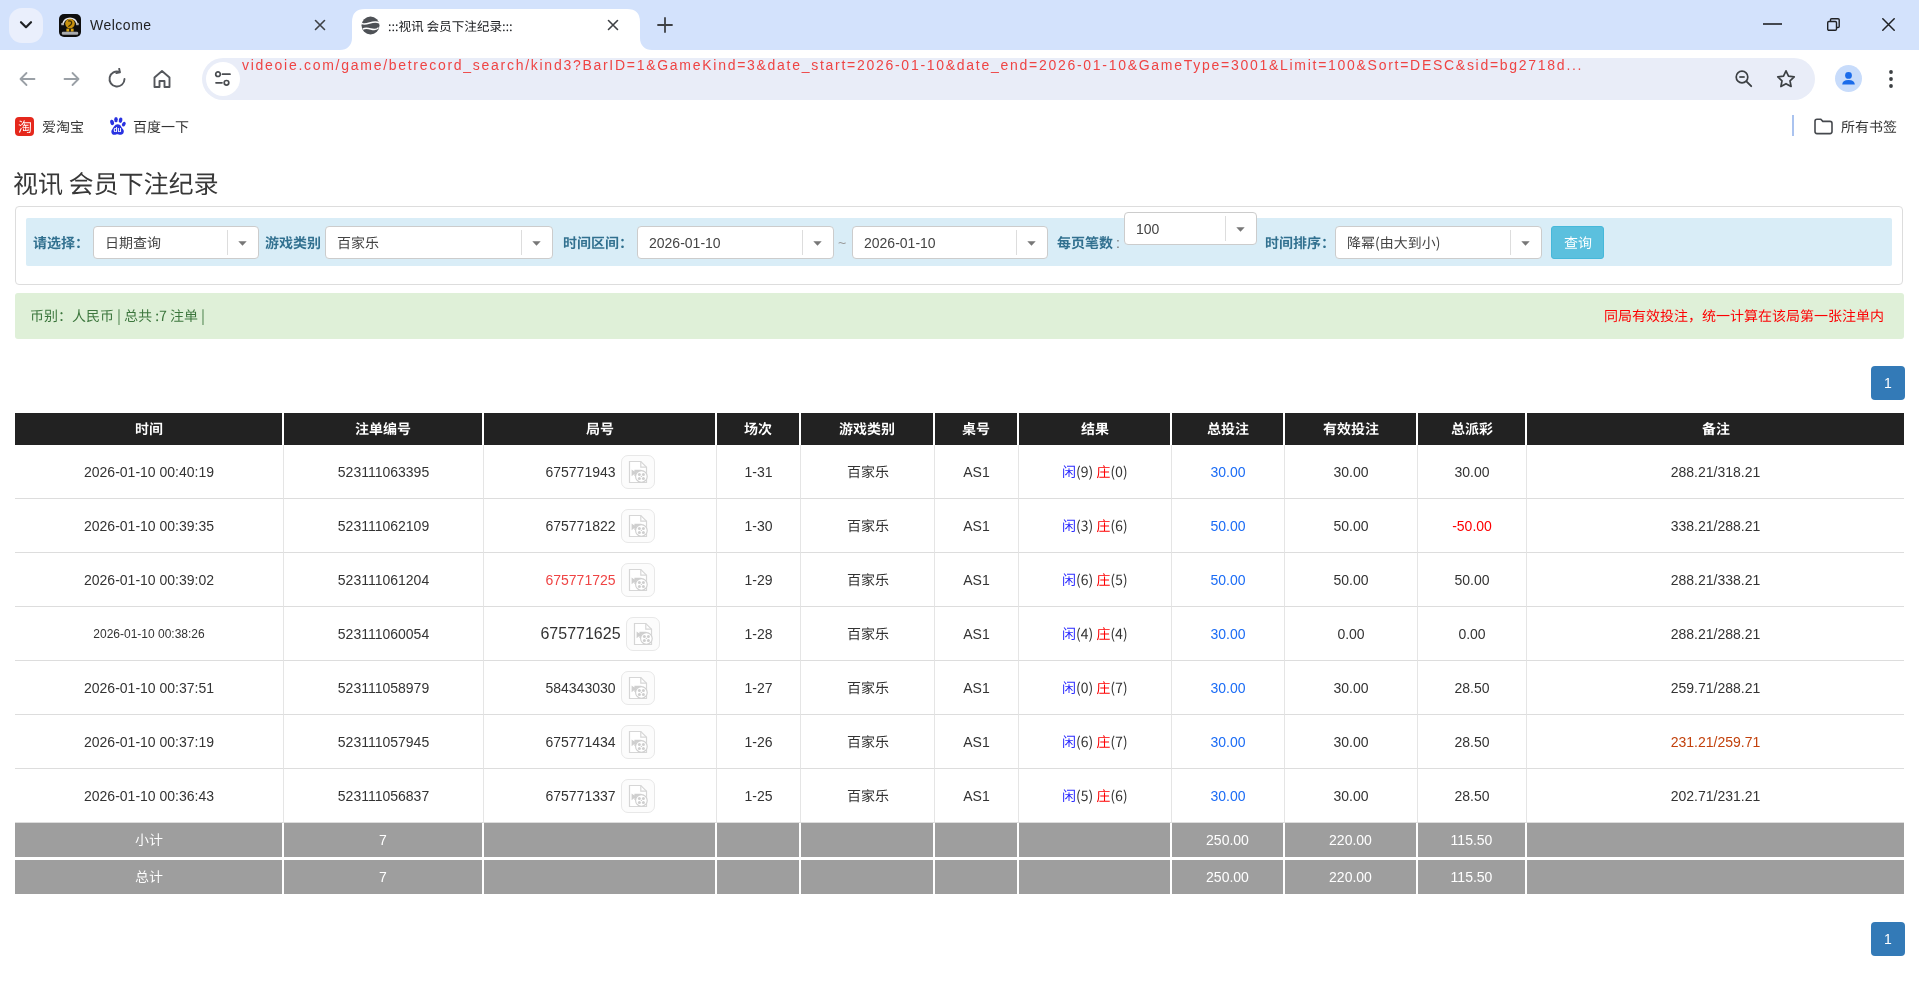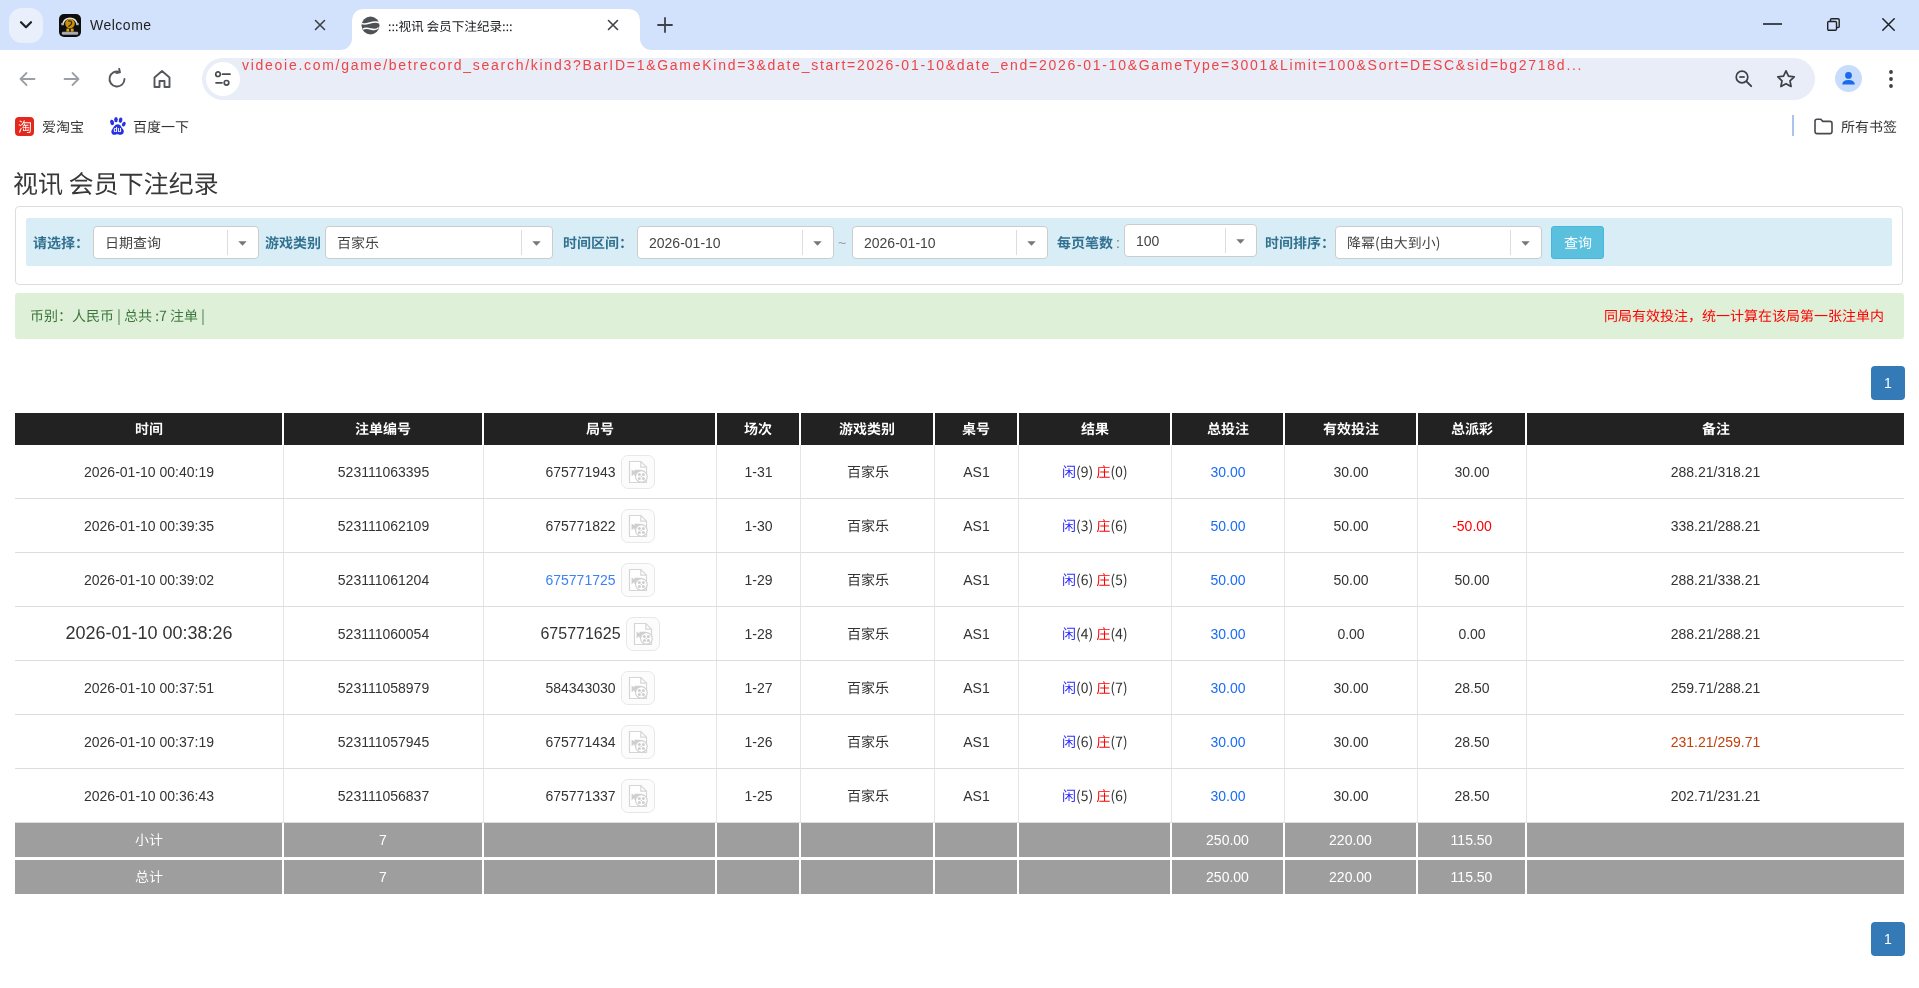--- a/index.html
+++ b/index.html
@@ -339,21 +339,21 @@
   </div>
 <div style="position:absolute;left:1057px;top:226px;height:33px;display:flex;align-items:center">
     <svg class="tx" style="width:56px;height:18px;" viewBox="0 0 56 18">
       <use href="#b_uni6BCF" transform="translate(0.0,14.0) scale(0.01400,-0.01400)" fill="#31708f"></use>
       <use href="#b_uni2EDA" transform="translate(14.0,14.0) scale(0.01400,-0.01400)" fill="#31708f"></use>
       <use href="#b_uni7B14" transform="translate(28.0,14.0) scale(0.01400,-0.01400)" fill="#31708f"></use>
       <use href="#b_uni6570" transform="translate(42.0,14.0) scale(0.01400,-0.01400)" fill="#31708f"></use>
     </svg>
   </div>
 <div style="position:absolute;left:1116px;top:226px;height:33px;display:flex;align-items:center;font-size:14px;color:#777">:</div>
-<div style="position:absolute;left:1124px;top:224px;width:133px;height:33px">
+<div style="position:absolute;left:1124px;top:212px;width:133px;height:33px">
     <div style="position:absolute;left:0;top:0;width:133px;height:33px;background:#fff;border:1px solid #ccc;border-radius:4px"></div>
     <div style="position:absolute;left:12px;top:0;height:33px;display:flex;align-items:center;font-size:14px;color:#444">100</div>
     <div style="position:absolute;right:31px;top:4px;height:25px;width:1px;background:#ddd"></div>
     <svg style="position:absolute;right:12px;top:15px" width="9" height="5" viewBox="0 0 9 5">
       <path d="M0.3 0.3 L4.5 4.7 L8.7 0.3 Z" fill="#777"></path>
     </svg>
   </div>
 <div style="position:absolute;left:1265px;top:226px;height:33px;display:flex;align-items:center">
     <svg class="tx" style="width:70px;height:18px;" viewBox="0 0 70 18">
       <use href="#b_uni65F6" transform="translate(0.0,14.0) scale(0.01400,-0.01400)" fill="#31708f"></use>
@@ -592,21 +592,21 @@
         <td style="border-bottom:1px solid #ddd;border-right:1px solid #e5e5e5;text-align:center;vertical-align:middle;font-size:14px;color:#1b6cf5">50.00</td>
         <td style="border-bottom:1px solid #ddd;border-right:1px solid #e5e5e5;text-align:center;vertical-align:middle;font-size:14px;color:#333">50.00</td>
         <td style="border-bottom:1px solid #ddd;border-right:1px solid #e5e5e5;text-align:center;vertical-align:middle;font-size:14px;color:#fd0002">-50.00</td>
         <td style="border-bottom:1px solid #ddd;text-align:center;vertical-align:middle;font-size:14px;color:#333">338.21/288.21</td>
       </tr>
       <tr style="height:54px">
         <td style="border-bottom:1px solid #ddd;border-right:1px solid #e5e5e5;text-align:center;vertical-align:middle;font-size:14px;color:#333">2026-01-10 00:39:02</td>
         <td style="border-bottom:1px solid #ddd;border-right:1px solid #e5e5e5;text-align:center;vertical-align:middle;font-size:14px;color:#333">523111061204</td>
         <td style="border-bottom:1px solid #ddd;border-right:1px solid #e5e5e5;text-align:center;vertical-align:middle;font-size:14px;">
           <div style="display:flex;align-items:center;justify-content:center;gap:5px">
-            <span style="color:#3b82f6">675771725</span>
+            <span style="color:#ef4444">675771725</span>
             <span style="display:inline-block;width:34px;height:34px;background:#fcfcfc;border:1px solid #e8e8e8;border-radius:7px;padding:4px">
               <svg width="24" height="24" viewBox="0 0 24 24" style="display:block">
 <path d="M3.5 1.5 H14.8 L20.5 7.2 V22.5 H3.5 Z" fill="#fff" stroke="#d6d6d6" stroke-width="1.2"></path>
 <path d="M14.8 1.5 V7.2 H20.5" fill="none" stroke="#d6d6d6" stroke-width="1.2"></path>
 <path d="M5.6 9.4 L8.4 11.5 V9.7 H15.4 V15.9 H8.4 V14.1 L5.6 16.2 Z" fill="#cfcfcf"></path>
 <circle cx="15.4" cy="16.4" r="5.8" fill="#fff" stroke="#cfcfcf" stroke-width="1.1"></circle>
 <circle cx="13.4" cy="14.4" r="1.5" fill="#cfcfcf"></circle>
                 <circle cx="17.4" cy="14.4" r="1.5" fill="#cfcfcf"></circle>
 <circle cx="13.4" cy="18.4" r="1.5" fill="#cfcfcf"></circle>
                 <circle cx="17.4" cy="18.4" r="1.5" fill="#cfcfcf"></circle>
@@ -632,21 +632,21 @@
             <use href="#r_parenleft" transform="translate(48.4,14.0) scale(0.01400,-0.01400)" fill="#333"></use>
             <use href="#r_five" transform="translate(53.1,14.0) scale(0.01400,-0.01400)" fill="#333"></use>
             <use href="#r_parenright" transform="translate(60.9,14.0) scale(0.01400,-0.01400)" fill="#333"></use>
           </svg></td>
         <td style="border-bottom:1px solid #ddd;border-right:1px solid #e5e5e5;text-align:center;vertical-align:middle;font-size:14px;color:#1b6cf5">50.00</td>
         <td style="border-bottom:1px solid #ddd;border-right:1px solid #e5e5e5;text-align:center;vertical-align:middle;font-size:14px;color:#333">50.00</td>
         <td style="border-bottom:1px solid #ddd;border-right:1px solid #e5e5e5;text-align:center;vertical-align:middle;font-size:14px;color:#333">50.00</td>
         <td style="border-bottom:1px solid #ddd;text-align:center;vertical-align:middle;font-size:14px;color:#333">288.21/338.21</td>
       </tr>
       <tr style="height:54px">
-        <td style="border-bottom:1px solid #ddd;border-right:1px solid #e5e5e5;text-align:center;vertical-align:middle;font-size:18px;color:#333">2026-01-10 00:38:26</td>
+        <td style="border-bottom:1px solid #ddd;border-right:1px solid #e5e5e5;text-align:center;vertical-align:middle;font-size:12px;color:#333">2026-01-10 00:38:26</td>
         <td style="border-bottom:1px solid #ddd;border-right:1px solid #e5e5e5;text-align:center;vertical-align:middle;font-size:14px;color:#333">523111060054</td>
         <td style="border-bottom:1px solid #ddd;border-right:1px solid #e5e5e5;text-align:center;vertical-align:middle;font-size:16px;">
           <div style="display:flex;align-items:center;justify-content:center;gap:5px">
             <span style="color:#333">675771625</span>
             <span style="display:inline-block;width:34px;height:34px;background:#fcfcfc;border:1px solid #e8e8e8;border-radius:7px;padding:4px">
               <svg width="24" height="24" viewBox="0 0 24 24" style="display:block">
 <path d="M3.5 1.5 H14.8 L20.5 7.2 V22.5 H3.5 Z" fill="#fff" stroke="#d6d6d6" stroke-width="1.2"></path>
 <path d="M14.8 1.5 V7.2 H20.5" fill="none" stroke="#d6d6d6" stroke-width="1.2"></path>
 <path d="M5.6 9.4 L8.4 11.5 V9.7 H15.4 V15.9 H8.4 V14.1 L5.6 16.2 Z" fill="#cfcfcf"></path>
 <circle cx="15.4" cy="16.4" r="5.8" fill="#fff" stroke="#cfcfcf" stroke-width="1.1"></circle>

